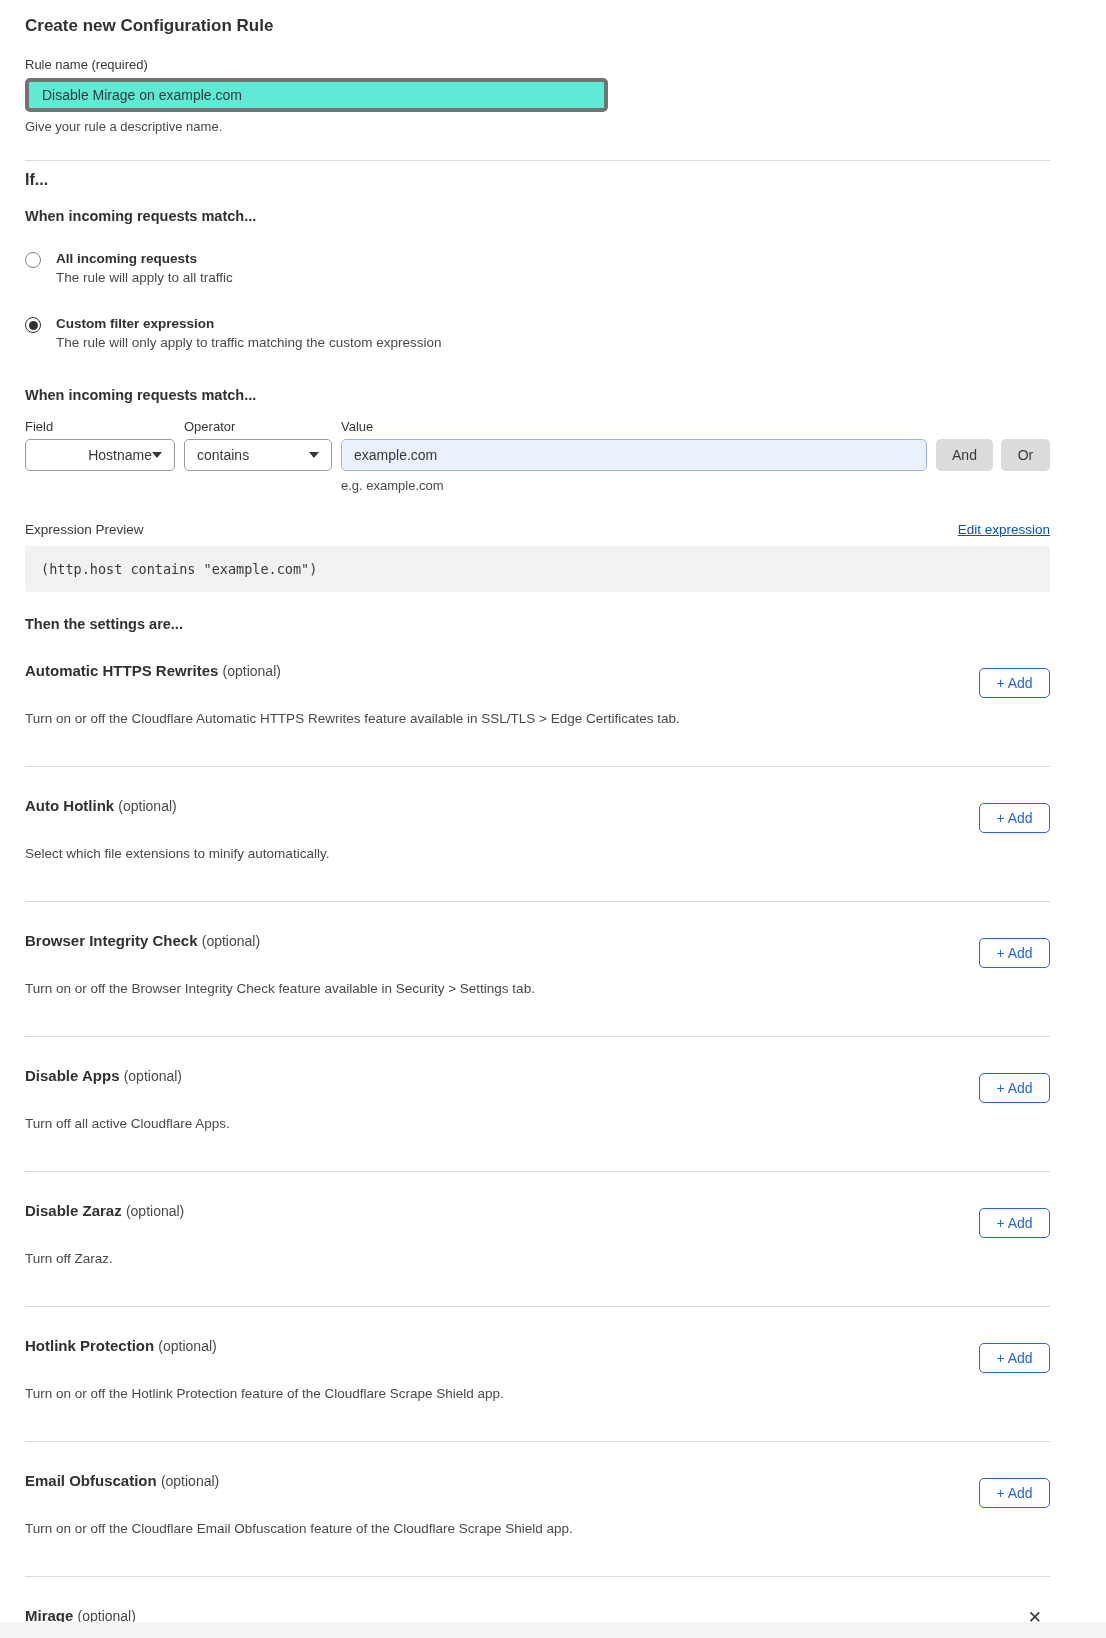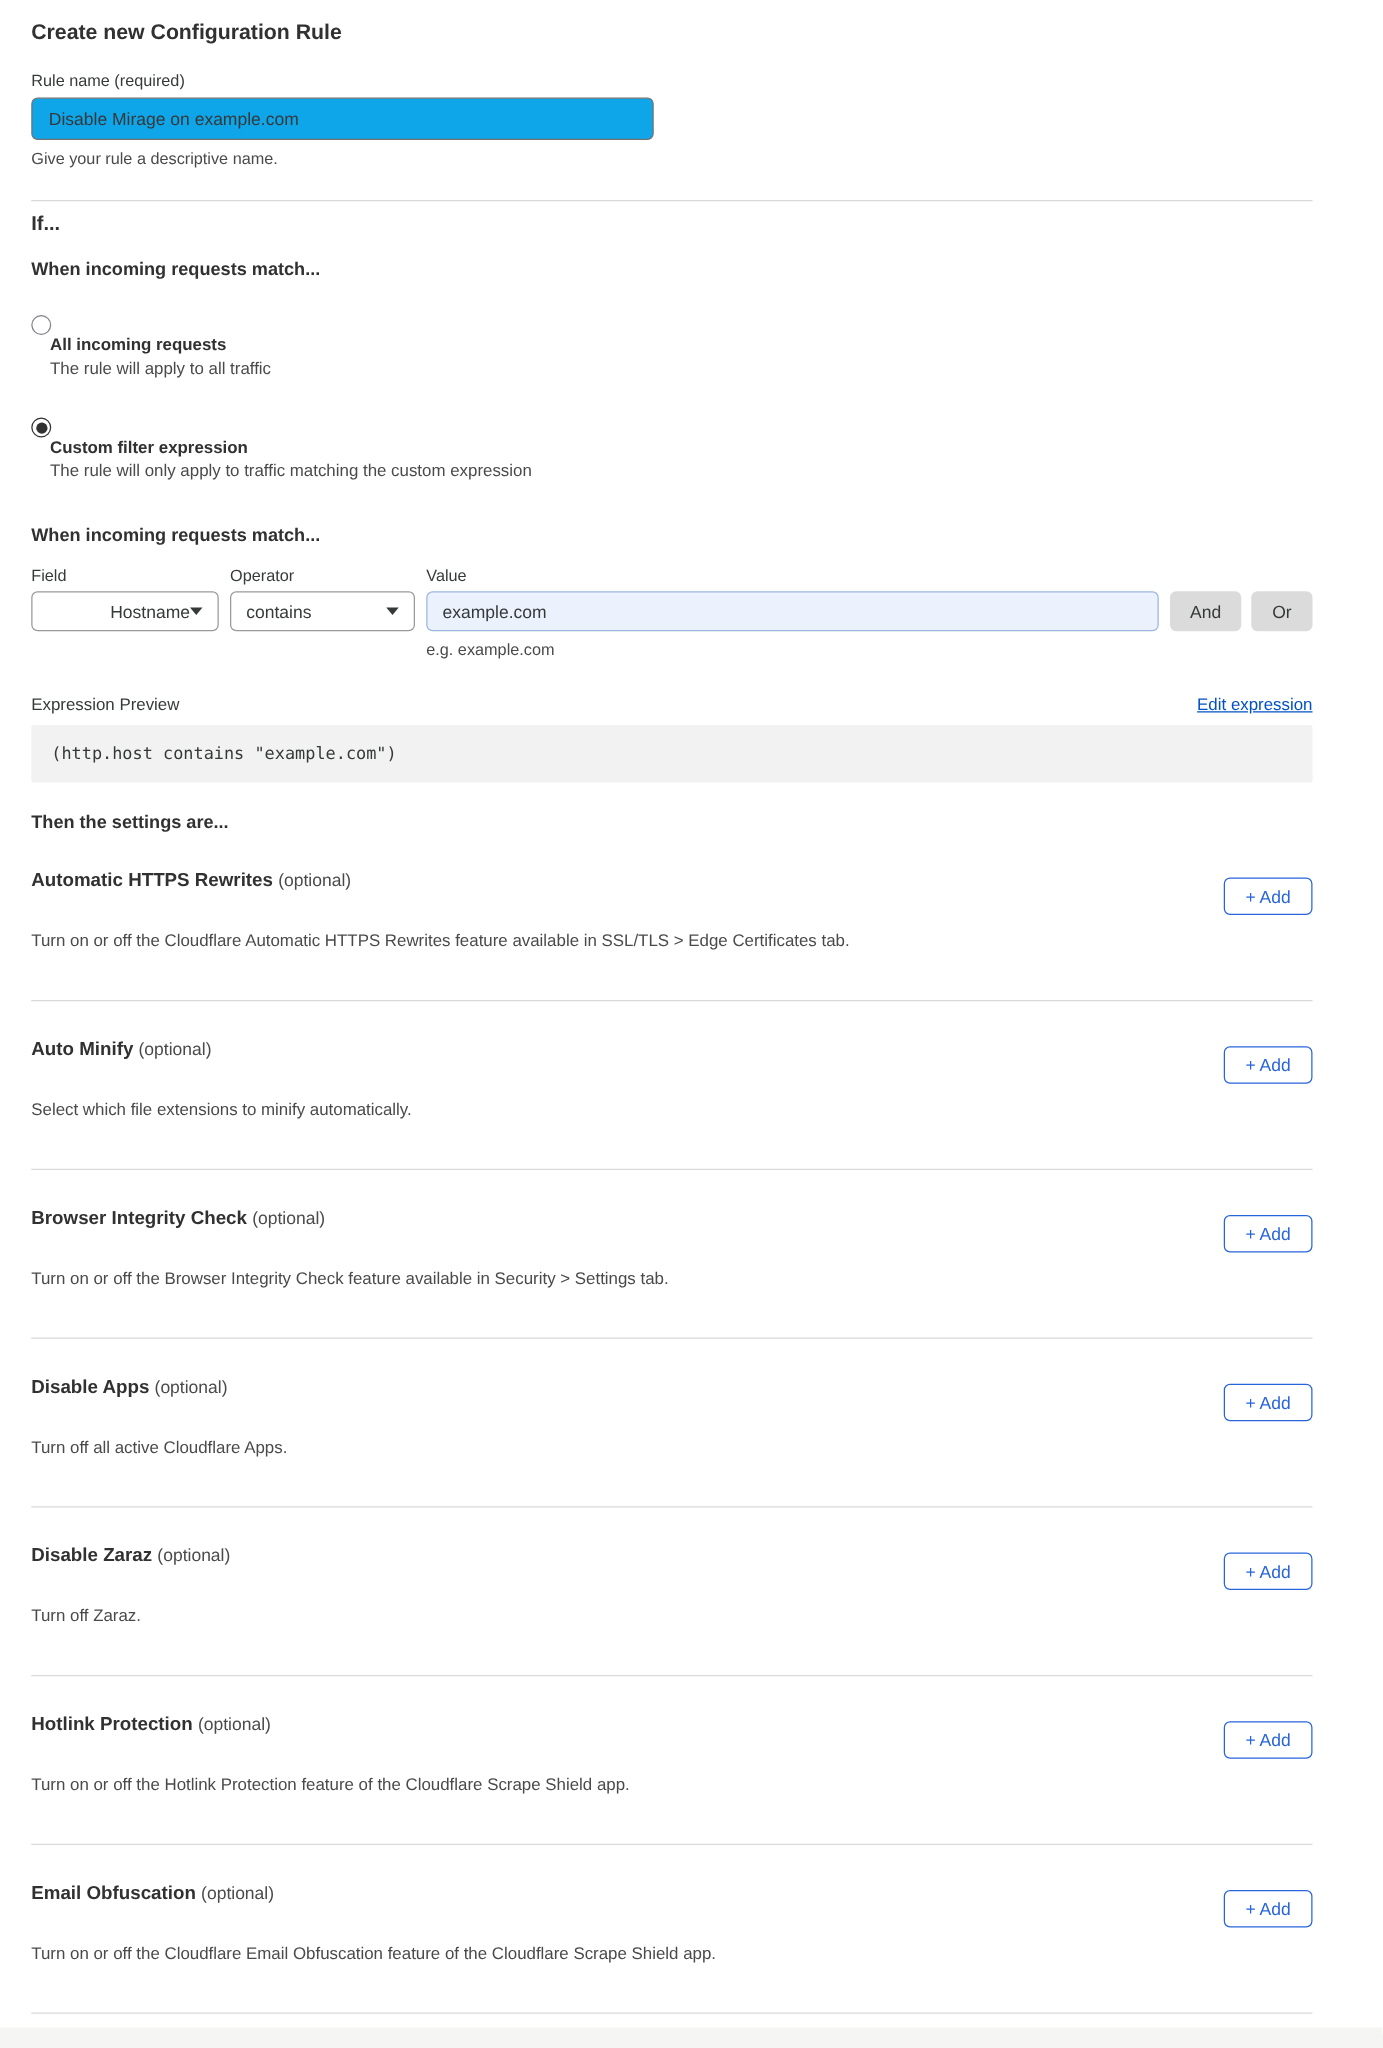--- a/index.html
+++ b/index.html
@@ -10,34 +10,34 @@
     color: #313131;
     overflow: hidden;
     position: relative;
   }
   .content { padding: 0 56px 0 25px; }
 
   .page-title { font-size: 17px; font-weight: bold; margin-top: 16px; color: #313131; }
 
   .field-label { font-size: 13px; color: #36393a; margin-top: 21px; }
   .rule-name-input {
-    margin-top: 6px; width: 498px; height: 34px;
-    border: 1px solid #737373; border-radius: 5px;
+    margin-top: 6px; width: 583px; height: 34px;
+    border: 4px solid #737373; border-radius: 5px;
     padding: 0 13px; font-size: 14px; color: #36393a;
     font-family: "Liberation Sans", sans-serif;
-    display: block; background: #0ea5e9; outline: none;
+    display: block; background: #5eead4; outline: none;
   }
   .help-text { font-size: 13px; color: #4a4a4a; margin-top: 7px; }
 
   .divider { border: none; border-top: 1px solid #d9d9d9; margin-top: 26px; }
 
   .if-heading { font-size: 16px; font-weight: bold; margin-top: 10px; }
   .match-heading { font-size: 14.5px; font-weight: bold; margin-top: 19px; color: #313131; }
 
-  .radio-row { display: flex; margin-top: 27px; flex-direction: column; }
+  .radio-row { display: flex; margin-top: 27px; }
   .radio-row + .radio-row { margin-top: 31px; }
   .radio-circle {
     width: 16px; height: 16px; border-radius: 50%;
     border: 1px solid #82828c; background: #fff;
     flex: 0 0 16px; margin-top: 1px;
     display: flex; align-items: center; justify-content: center;
   }
   .radio-circle.checked { border-color: #313131; }
   .radio-circle.checked::after {
     content: ""; width: 9px; height: 9px; border-radius: 50%; background: #313131;
@@ -173,21 +173,21 @@
   <div class="setting-section">
     <div class="setting-head">
       <div class="setting-title"><span>Automatic HTTPS Rewrites</span> <span class="setting-optional">(optional)</span></div>
       <button class="add-btn">+ Add</button>
     </div>
     <div class="setting-desc">Turn on or off the Cloudflare Automatic HTTPS Rewrites feature available in SSL/TLS &gt; Edge Certificates tab.</div>
   </div>
 
   <div class="setting-section">
     <div class="setting-head">
-      <div class="setting-title"><span>Auto Minify</span> <span class="setting-optional">(optional)</span></div>
+      <div class="setting-title"><span>Auto Hotlink</span> <span class="setting-optional">(optional)</span></div>
       <button class="add-btn">+ Add</button>
     </div>
     <div class="setting-desc">Select which file extensions to minify automatically.</div>
   </div>
 
   <div class="setting-section">
     <div class="setting-head">
       <div class="setting-title"><span>Browser Integrity Check</span> <span class="setting-optional">(optional)</span></div>
       <button class="add-btn">+ Add</button>
     </div>

